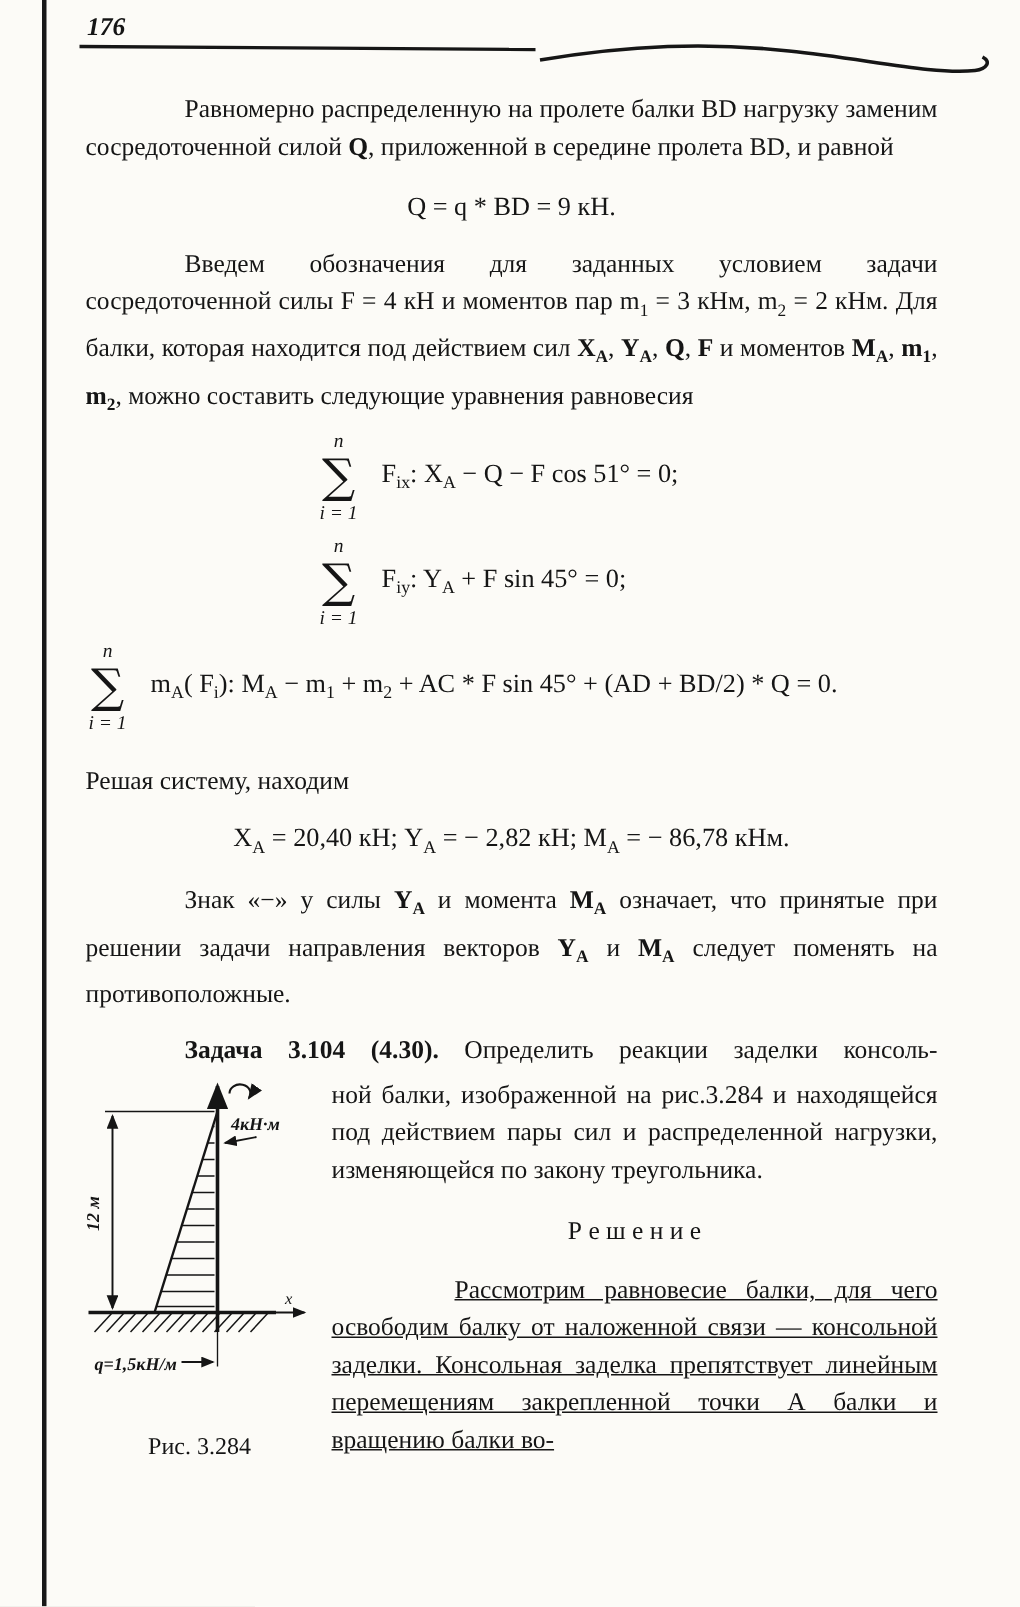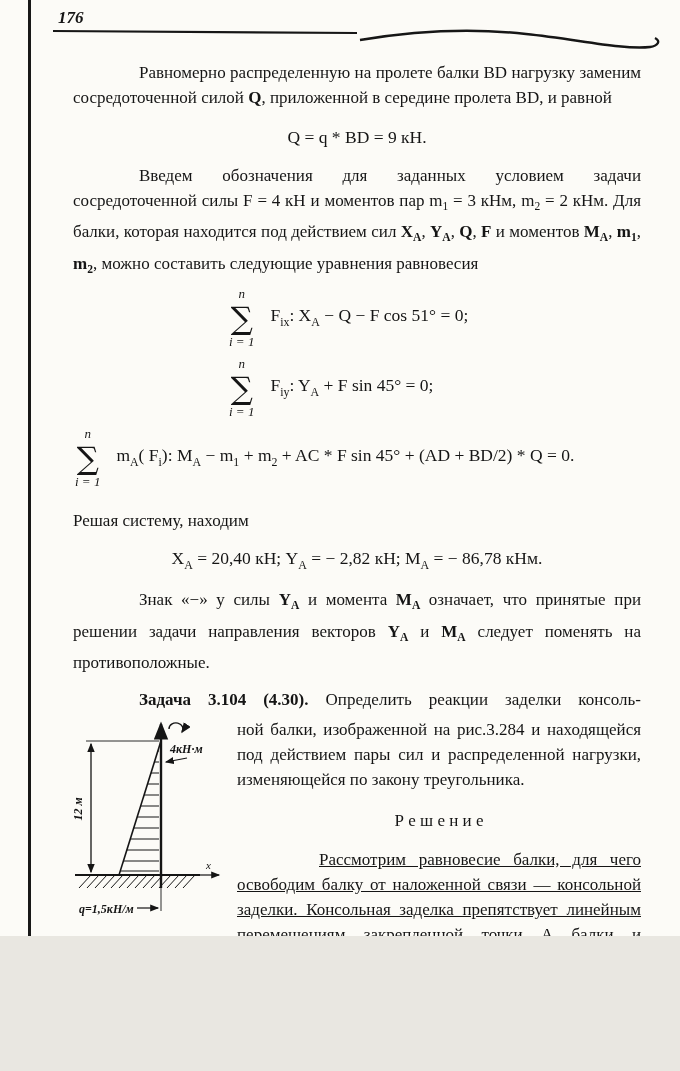--- a/index.html
+++ b/index.html
@@ -1,49 +1,49 @@
 <!DOCTYPE html>
 <html><head>
 <meta charset="utf-8">
 <style>
   * { margin:0; padding:0; box-sizing:border-box; }
   html,body { width:680px; background:#e9e7e1; }
   .page {
-    position:relative; width:680px; height:936px;
+    position:relative; width:680px; height:1071px;
     background:#fcfbf7; color:#151515; overflow:hidden;
     font-family:"Liberation Serif", serif;
   }
   .binding { position:absolute; left:28px; top:0; width:3px; height:1071px; background:#181818; }
   .page-number {
     position:absolute; top:8px; left:58px;
     font-size:17px; font-weight:bold; font-style:italic;
   }
   .header-rules { position:absolute; top:0; left:0; }
   .content {
-    position:absolute; left:73px; top:60px; width:568px;
+    position:absolute; left:57px; top:60px; width:568px;
     font-size:17px; line-height:25px; text-align:justify;
   }
   p.indent { text-indent:66px; }
   .formula-center { text-align:center; margin:15px 0 13px; font-size:17.5px; }
   .eq { display:flex; align-items:center; margin:3px 0; }
   .eq.shift { margin-left:156px; }
   .eq.wide { margin-left:2px; }
   .sum { display:flex; flex-direction:column; align-items:center; line-height:1; padding:2px 0; }
   .sum .lim { font-size:13px; font-style:italic; line-height:1.15; }
   .sum .sigma { font-size:31px; line-height:1; font-family:"DejaVu Serif", serif; padding:1px 0; }
   .eq-body { margin-left:16px; font-size:17.5px; white-space:nowrap; }
   sub { font-size:68%; }
   .bold { font-weight:bold; }
   .solving-line { margin-top:16px; }
   .results-line { text-align:center; margin:13px 0 10px; font-size:17.5px; }
   .task-line1 { margin-top:12px; text-align-last:justify; height:25px; overflow:hidden; }
   .bottom { display:flex; margin-top:5px; }
   .figure-col { width:152px; flex:0 0 152px; }
   .right-col { flex:1; padding-left:12px; }
-  .figure-caption { text-align:center; font-size:20px; margin-top:8px; }
+  .figure-caption { text-align:center; font-size:16px; margin-top:23px; }
   .solution-heading { text-align:center; font-size:17px; font-weight:normal; margin:16px 0 14px; }
   .solution-para { text-indent:82px;text-decoration:underline; }
   .fig-label { font-size:11px; font-style:italic; font-family:"Liberation Serif", serif; fill:#151515; }
   .fig-label-lg { font-size:12px; font-style:italic; font-weight:bold; font-family:"Liberation Serif", serif; fill:#151515; }
 </style>
 </head>
 <body>
 
 <div class="page">
   <div class="binding"></div>

